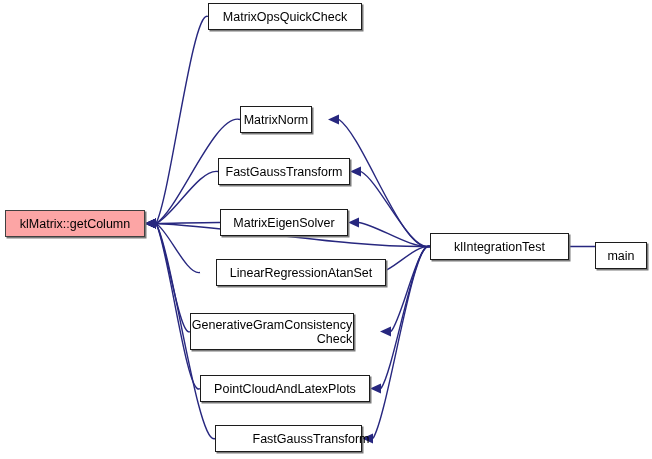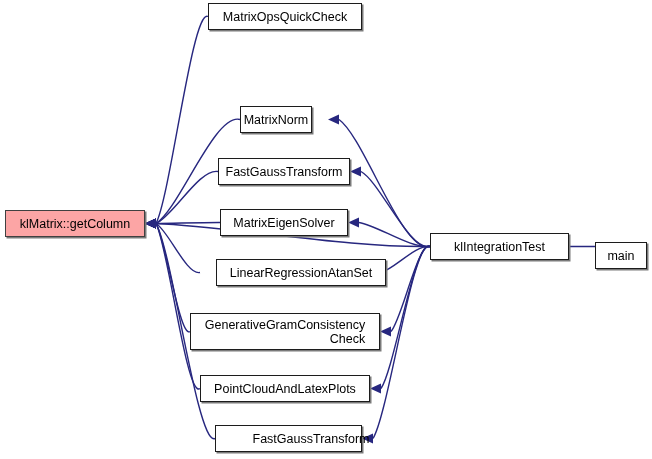--- a/index.html
+++ b/index.html
@@ -105,21 +105,21 @@
       </div>
       <div class="node" style="left: 218px; top: 158px; width: 132px; height: 27px;">
         <span class="label">FastGaussTransform</span>
       </div>
       <div class="node" style="left: 220px; top: 209px; width: 128px; height: 27px;">
         <span class="label">MatrixEigenSolver</span>
       </div>
       <div class="node" style="left: 216px; top: 259px; width: 170px; height: 27px;">
         <span class="label">LinearRegressionAtanSet</span>
       </div>
-      <div class="node" style="left: 190px; top: 313px; width: 190px; height: 37px;">
+      <div class="node" style="left: 190px; top: 313px; width: 164px; height: 37px;">
         <span class="label">GenerativeGramConsistency
 Check</span>
       </div>
       <div class="node" style="left: 200px; top: 375px; width: 170px; height: 27px;">
         <span class="label">PointCloudAndLatexPlots</span>
       </div>
       <div class="node" style="left: 215px; top: 425px; width: 147px; height: 27px; padding-left: 45px;">
         <span class="label">FastGaussTransform</span>
       </div>
       <div class="node" style="left: 430px; top: 233px; width: 139px; height: 27px;">

